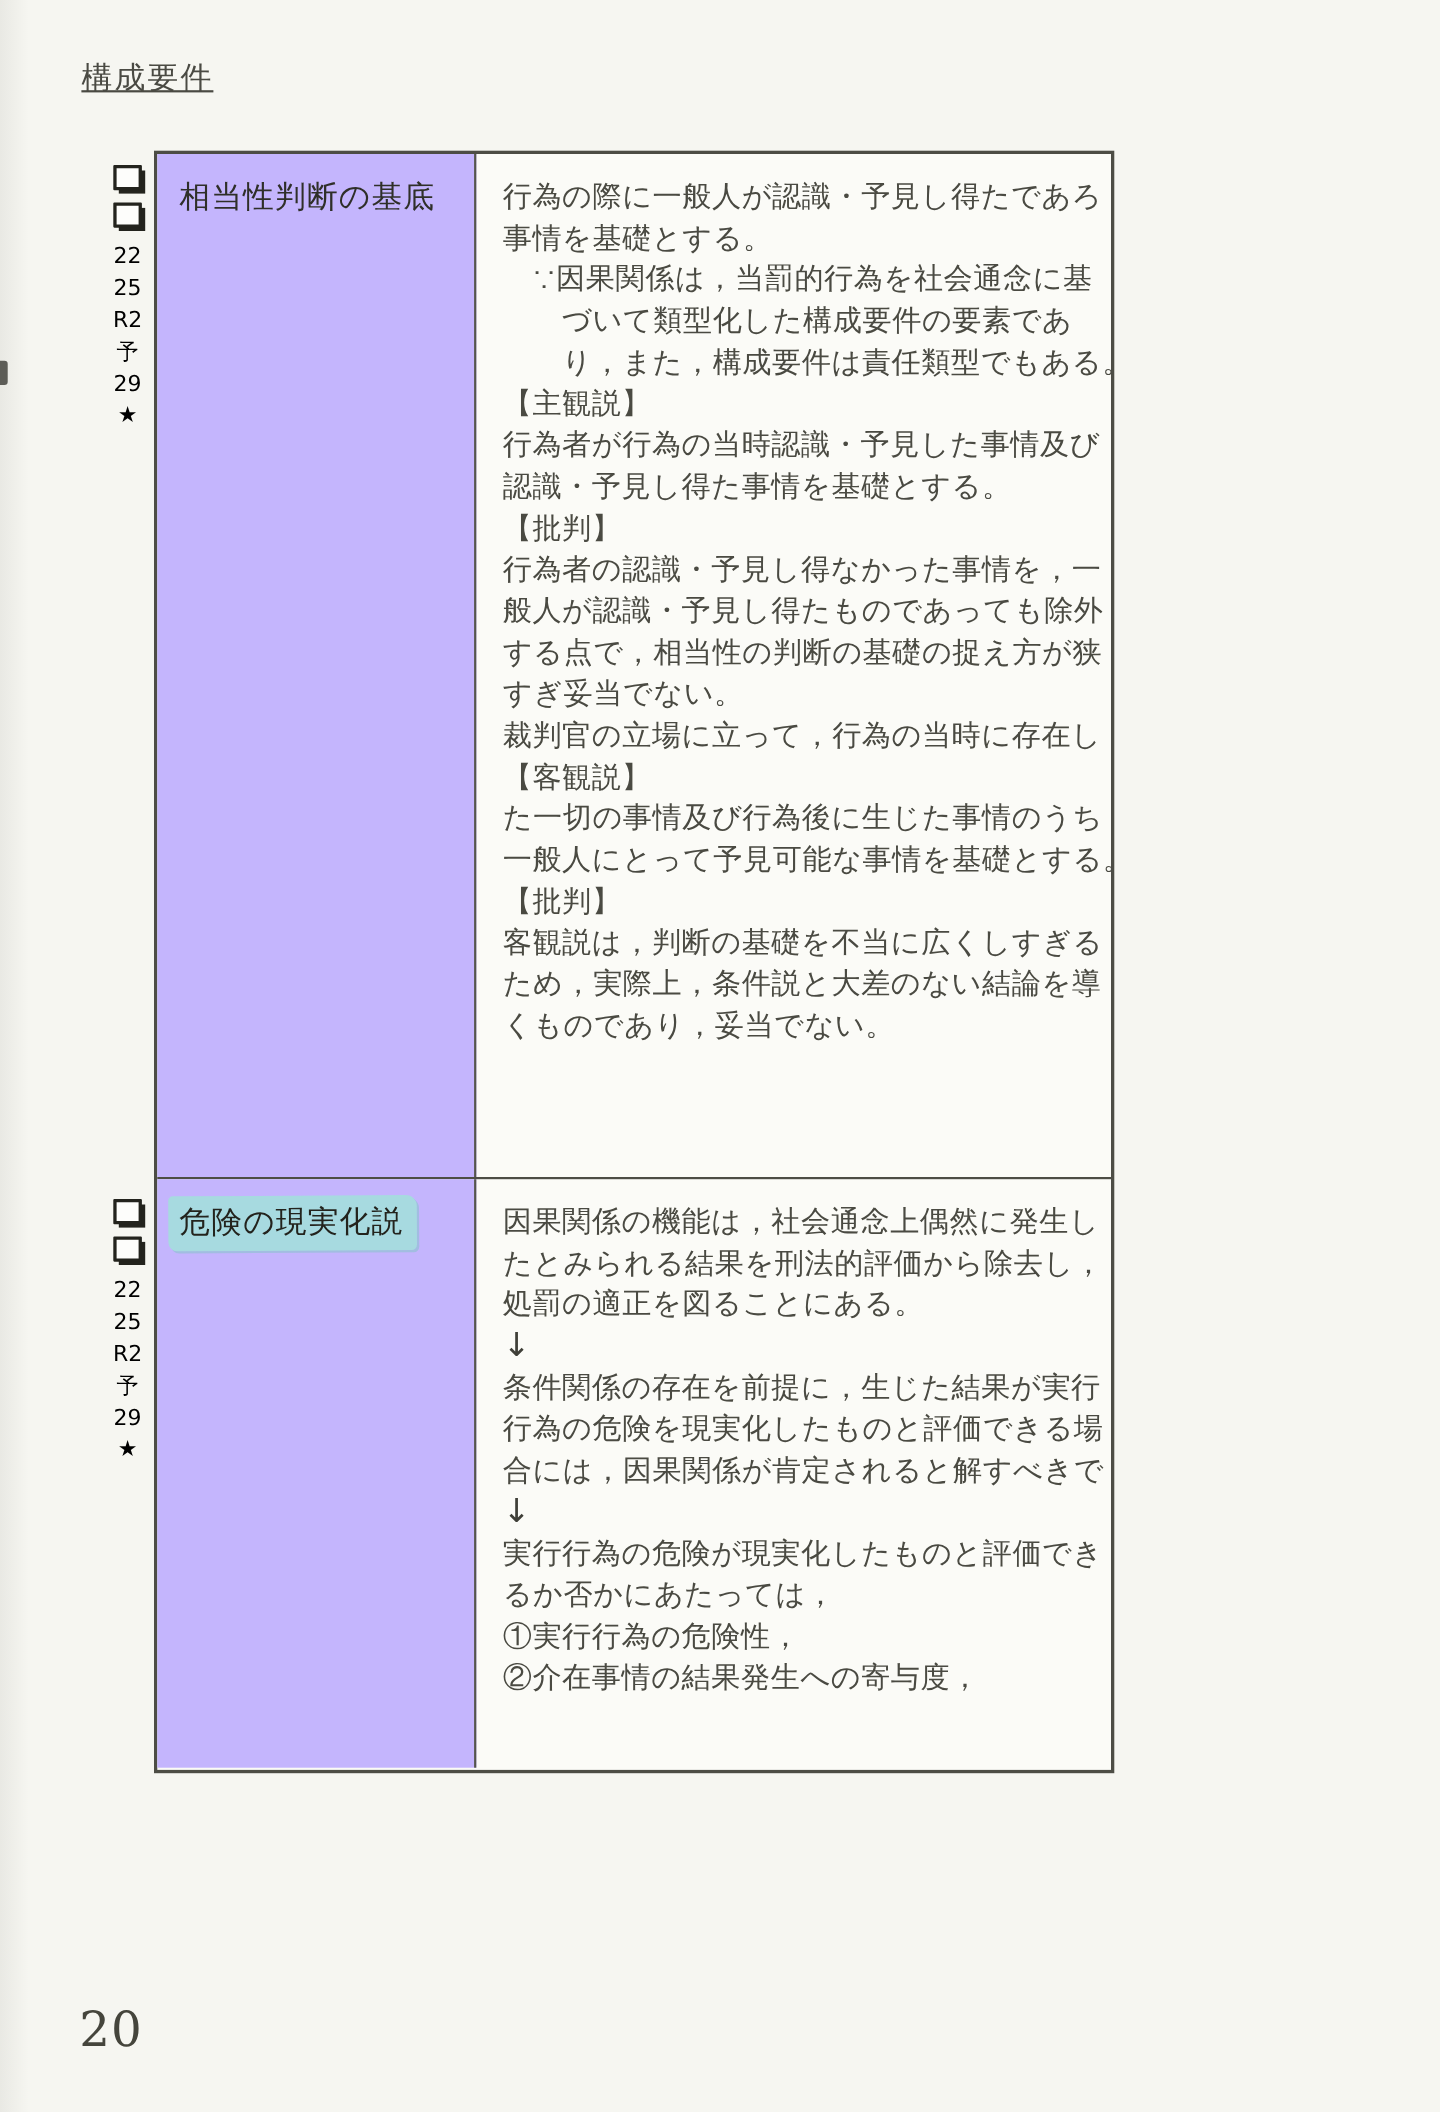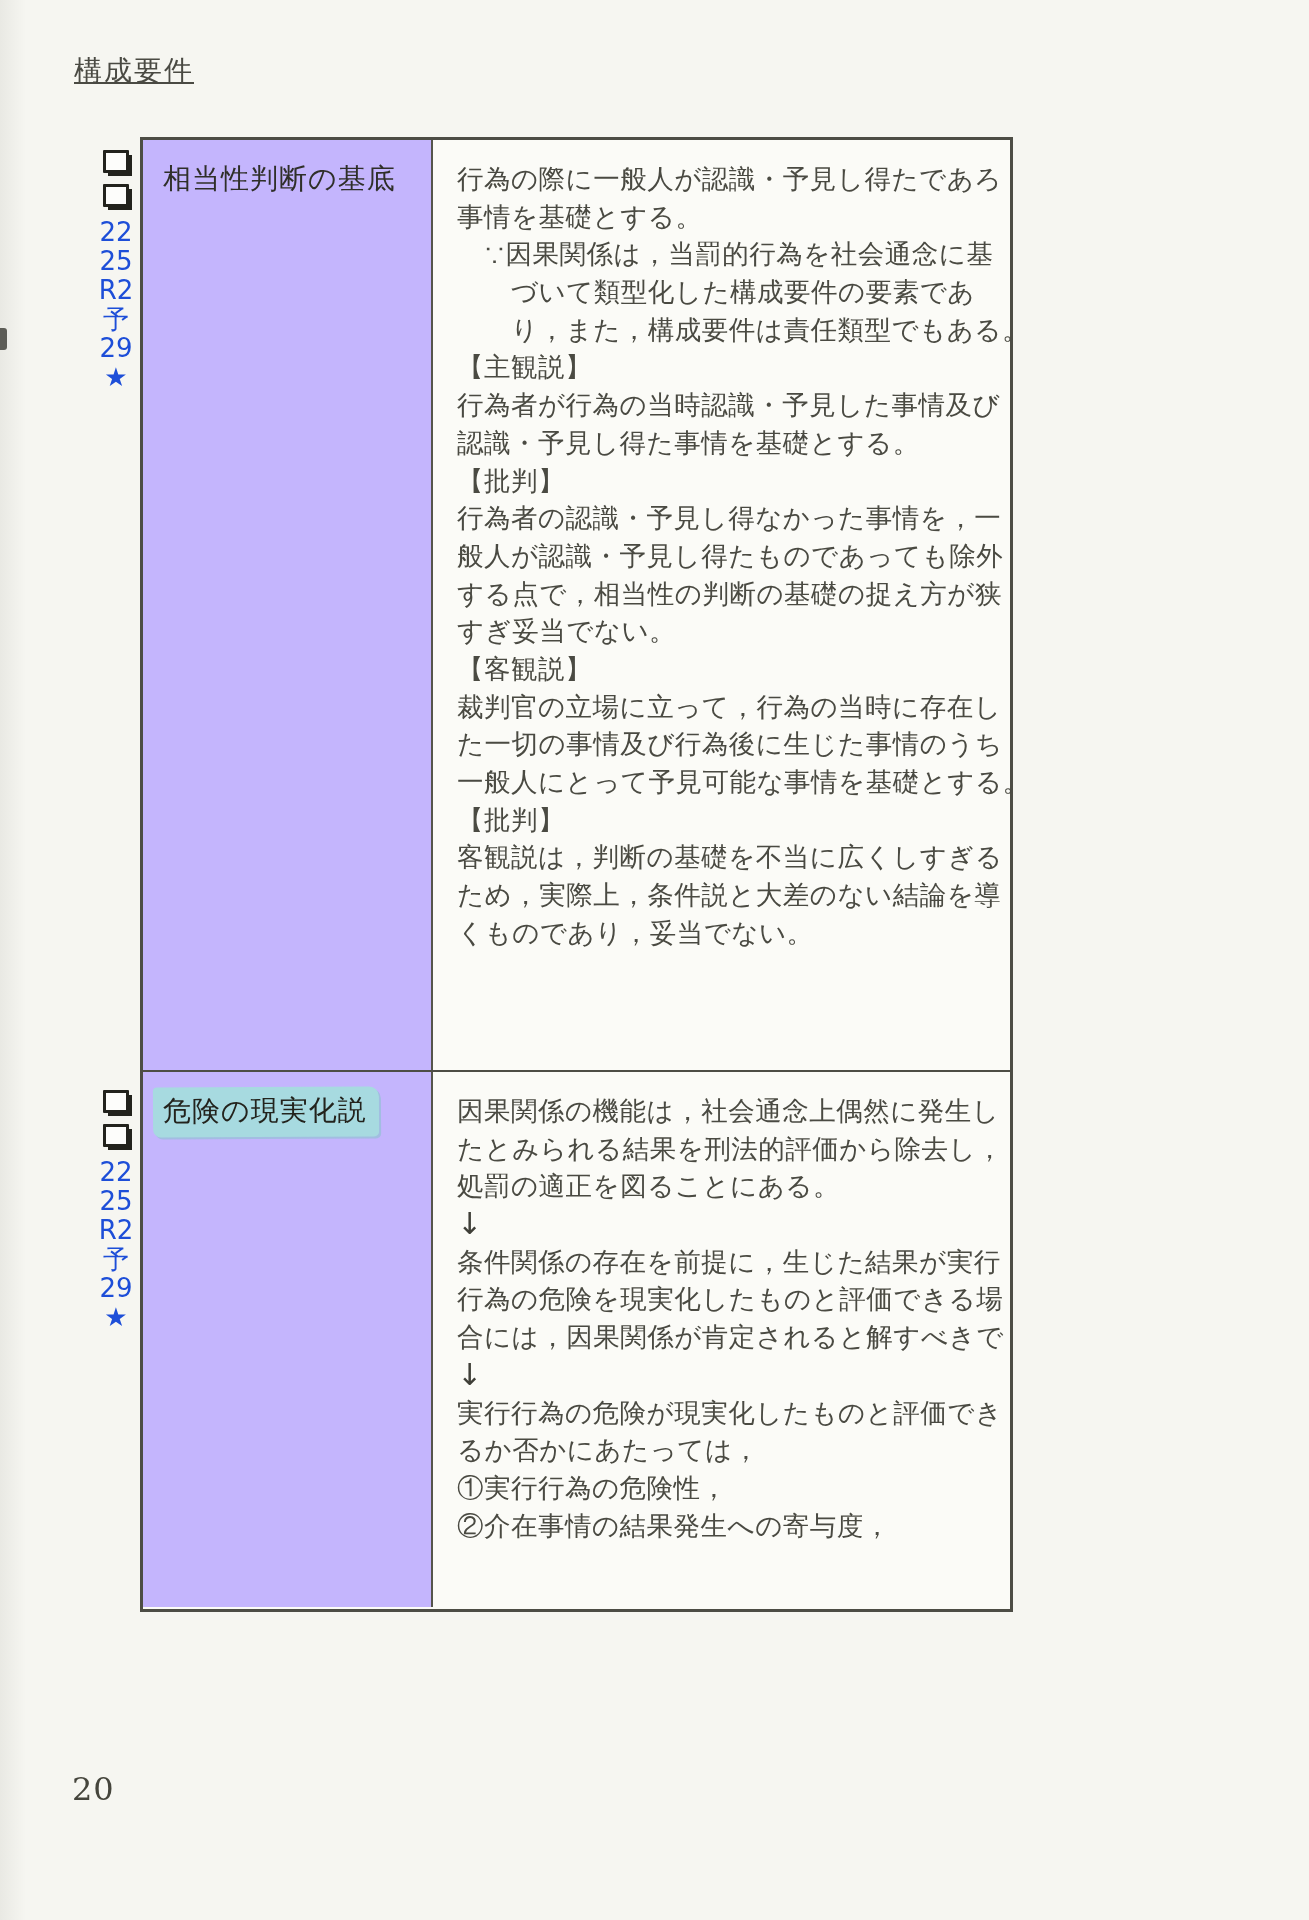--- a/index.html
+++ b/index.html
@@ -18,22 +18,22 @@
   .edge-mark{
     position:absolute;left:0;top:328px;width:7px;height:22px;
     background:#3a3a33;opacity:.8;border-radius:0 3px 3px 0;
   }
   .section-header{
     position:absolute;left:74px;top:52px;
     font-family:"DejaVu Sans","Liberation Sans",sans-serif;
     font-size:28px;letter-spacing:2px;color:#4a4a43;text-decoration:underline;
   }
   .page-number{
-    position:absolute;left:72px;top:1770px;
-    font-size:32px;color:#45453c;letter-spacing:1px;
+    position:absolute;left:72px;top:1820px;
+    font-size:44px;color:#45453c;letter-spacing:1px;
   }
 
   
   .stable{
     position:absolute;left:140px;top:137px;width:873px;height:1475px;
     border:3px solid #4d4d45;box-sizing:border-box;
     background:#fbfbf7;
   }
   .trow{display:flex;box-sizing:border-box;}
   .trow.r1{height:932px;border-bottom:2px solid #4d4d45;}
@@ -75,21 +75,21 @@
   }
   .marks.m1{top:150px;}
   .marks.m2{top:1090px;}
   .chk{
     width:20px;height:17px;box-sizing:content-box;
     border:3px solid #23231d;background:#fdfdfb;
     box-shadow:4px 4px 0 -1px #23231d;
     margin:0 auto 11px auto;border-radius:1px;
   }
   .mark{
-    font-size:26px;line-height:29px;color:#1d4ed8;font-weight:500;
+    font-size:20px;line-height:29px;color:#000000;font-weight:500;
     letter-spacing:0px;
   }
 
   
   .bleed{position:absolute;pointer-events:none;filter:blur(5px);border-radius:40%;}
   .bleed.b1{left:860px;top:140px;width:150px;height:140px;
     background:radial-gradient(closest-side,rgba(130,170,160,0.16),rgba(130,170,160,0));}
   .bleed.b2{left:470px;top:520px;width:380px;height:200px;
     background:radial-gradient(closest-side,rgba(140,185,175,0.10),rgba(140,185,175,0));}
   .bleed.b3{left:855px;top:910px;width:160px;height:110px;
@@ -153,22 +153,22 @@
           <div class="tline">　　づいて類型化した構成要件の要素であ</div>
           <div class="tline">　　り，また，構成要件は責任類型でもある。</div>
           <div class="tline">【主観説】</div>
           <div class="tline">行為者が行為の当時認識・予見した事情及び</div>
           <div class="tline">認識・予見し得た事情を基礎とする。</div>
           <div class="tline">【批判】</div>
           <div class="tline">行為者の認識・予見し得なかった事情を，一</div>
           <div class="tline">般人が認識・予見し得たものであっても除外</div>
           <div class="tline">する点で，相当性の判断の基礎の捉え方が狭</div>
           <div class="tline">すぎ妥当でない。</div>
+          <div class="tline">裁判官の立場に立って，行為の当時に存在し</div>
           <div class="tline">【客観説】</div>
-          <div class="tline">裁判官の立場に立って，行為の当時に存在し</div>
           <div class="tline">た一切の事情及び行為後に生じた事情のうち</div>
           <div class="tline">一般人にとって予見可能な事情を基礎とする。</div>
           <div class="tline">【批判】</div>
           <div class="tline">客観説は，判断の基礎を不当に広くしすぎる</div>
           <div class="tline">ため，実際上，条件説と大差のない結論を導</div>
           <div class="tline">くものであり，妥当でない。</div>
         </div>
     </div>
 
     <div class="trow r2">

